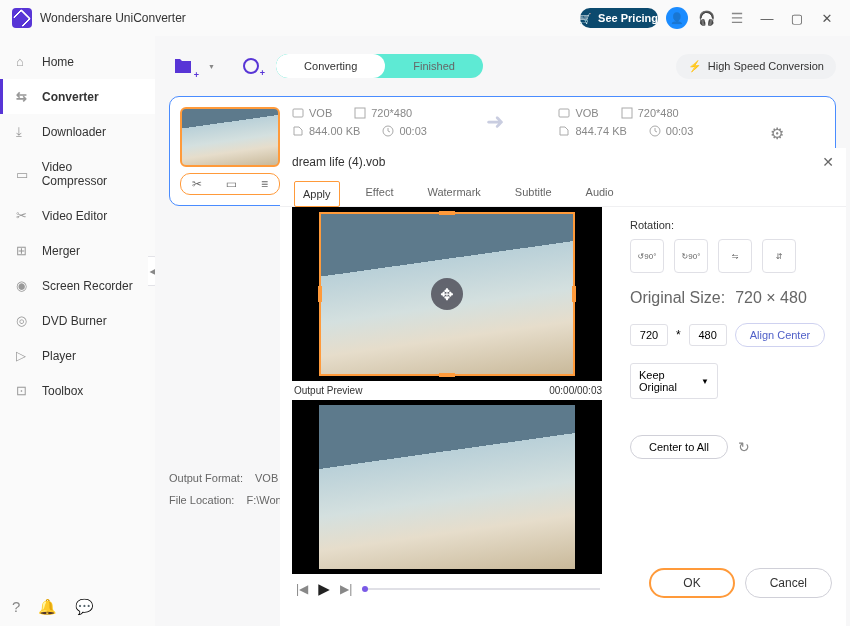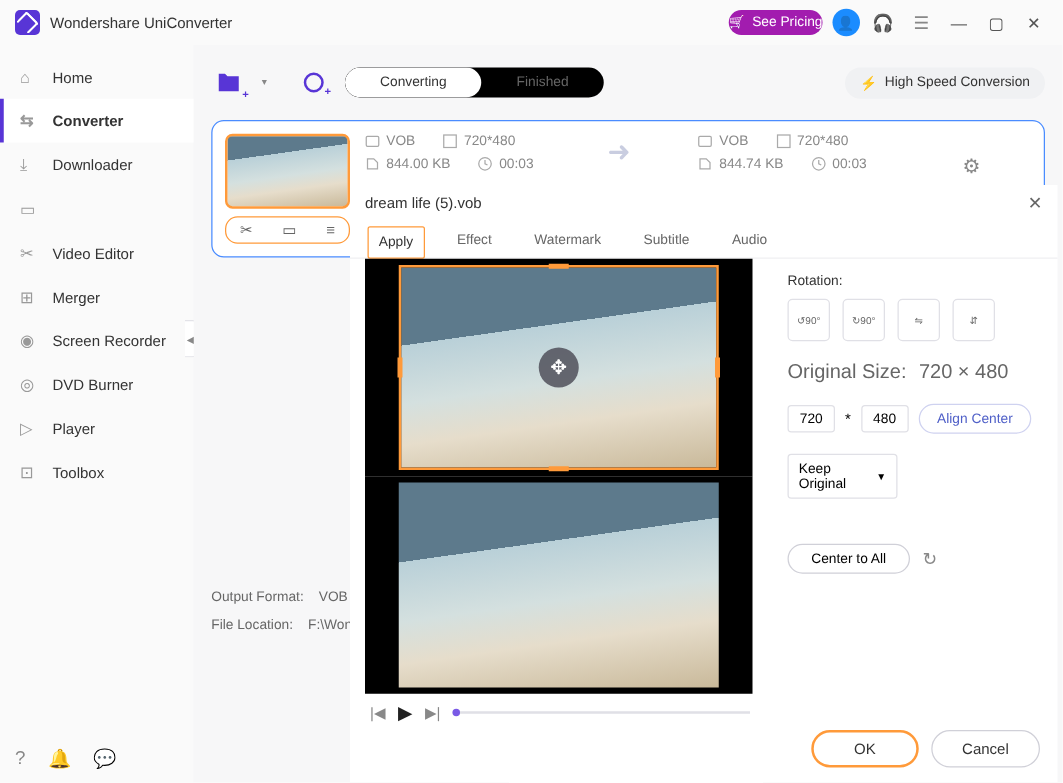--- a/index.html
+++ b/index.html
@@ -3,42 +3,42 @@
   <meta charset="utf-8">
   <style>
     * { box-sizing: border-box; margin: 0; padding: 0; font-family: -apple-system, BlinkMacSystemFont, 'Segoe UI', Arial, sans-serif; }
     body { width: 850px; height: 626px; background: #f7f7f8; position: relative; overflow: hidden; font-size: 12px; }
     
     .titlebar { height: 36px; display: flex; align-items: center; padding: 0 12px; background: #fafafa; }
     .logo { width: 20px; height: 20px; background: #5835d6; border-radius: 4px; margin-right: 8px; display: flex; align-items: center; justify-content: center; }
     .logo::after { content: ''; width: 10px; height: 10px; border: 2px solid white; border-radius: 2px; border-bottom: none; transform: rotate(45deg); }
     .titlebar-title { font-size: 12px; color: #333; }
     .titlebar-right { margin-left: auto; display: flex; align-items: center; gap: 8px; }
-    .btn-pricing { background: #a21caf; color: white; border-radius: 14px; padding: 4px 0; font-size: 11px; display: flex; align-items: center; gap: 6px; }
+    .btn-pricing { background: #0c4a6e; color: white; border-radius: 14px; padding: 4px 0; font-size: 11px; display: flex; align-items: center; gap: 6px; font-weight: bold; }
     .btn-pricing::before { content: '🛒'; font-size: 10px; filter: brightness(2); }
     .tb-icon { width: 22px; height: 22px; display: flex; align-items: center; justify-content: center; color: #888; font-size: 14px; cursor: pointer; }
     .tb-user { background: #1b8cff; color: white; border-radius: 50%; font-size: 11px; }
     .win-btn { width: 22px; color: #555; font-size: 13px; }
     
     .main { display: flex; height: 590px; }
     .sidebar { width: 155px; background: #fafafa; padding: 8px 0; }
     .sb-item { display: flex; align-items: center; gap: 10px; padding: 10px 16px; color: #333; cursor: pointer; font-size: 12px; }
     .sb-item.active { background: #fff; font-weight: 600; border-left: 3px solid #5835d6; padding-left: 13px; }
     .sb-icon { width: 16px; color: #999; font-size: 13px; }
     .sb-footer { position: absolute; bottom: 10px; left: 12px; display: flex; gap: 18px; }
     .sb-footer .fb-icon { color: #888; font-size: 15px; cursor: pointer; }
     .collapse-nub { position: absolute; left: 148px; top: 256px; width: 10px; height: 30px; background: #fff; border: 1px solid #e3e3e8; border-left: none; border-radius: 0 4px 4px 0; display: flex; align-items: center; justify-content: center; font-size: 8px; color: #888; cursor: pointer; }
     
     .content { flex: 1; padding: 12px 14px; background: #f7f7f8; position: relative; }
     .toolbar-row { display: flex; align-items: center; gap: 10px; height: 36px; }
     .tl-ic { width: 28px; height: 24px; display: inline-flex; align-items: center; justify-content: center; position: relative; }
     .tl-ic svg { fill: #5835d6; }
     .tl-caret { font-size: 7px; color: #888; margin-left: 1px; }
     
-    .tabs-pill { margin-left: auto; display: flex; background: #000000; border-radius: 16px; overflow: hidden; position: relative; left: -100px; }
+    .tabs-pill { margin-left: auto; display: flex; background: #5eead4; border-radius: 16px; overflow: hidden; position: relative; left: -100px; }
     .tabs-pill .tab { padding: 6px 28px; font-size: 11px; color: #666; }
     .tabs-pill .tab.active { background: #fff; color: #333; border-radius: 16px; }
     .hs-label { margin-left: auto; display: flex; gap: 6px; font-size: 11px; color: #333; background: #f0f1f3; padding: 6px 12px; border-radius: 14px; }
     .hs-label::before { content: '⚡'; }
     
     .file-card { margin-top: 12px; background: #fff; border: 1.5px solid #4a8cff; border-radius: 10px; padding: 10px; display: flex; gap: 12px; }
     .thumb-col { width: 100px; }
     .thumb { width: 100px; height: 60px; border-radius: 6px; background: linear-gradient(172deg, #5d7a8c 0%, #5d7a8c 28%, #b9d0d8 28%, #d4e0df 55%, #e6ddcb 72%, #c9b99a 100%); border: 2px solid #ff9a3a; }
     .thumb-tools { display: flex; gap: 18px; justify-content: space-around; margin-top: 6px; border: 1.5px solid #ff9a3a; border-radius: 10px; padding: 3px 8px; }
     .thumb-tools span { color: #666; font-size: 12px; cursor: pointer; }
@@ -93,21 +93,21 @@
     .rbt { width: 34px; height: 34px; border: 1px solid #e0e0e6; border-radius: 4px; display: flex; align-items: center; justify-content: center; font-size: 8px; color: #666; cursor: pointer; }
     .size-row { display: flex; align-items: center; gap: 10px; margin-bottom: 16px; font-size: 16px; color: #666; }
     .crop-row { display: flex; align-items: center; gap: 8px; margin-bottom: 16px; flex-wrap: wrap; }
     .num-inp { width: 38px; border: 1px solid #e0e0e6; border-radius: 3px; padding: 4px 6px; font-size: 11px; text-align: center; }
     .btn-pill-soft { border: 1px solid #cfd2f0; color: #5060c8; background: #fff; border-radius: 14px; padding: 5px 14px; font-size: 11px; }
     .aspect-sel { width: 88px; border: 1px solid #e0e0e6; border-radius: 3px; padding: 5px 8px; font-size: 11px; display: flex; justify-content: space-between; align-items: center; }
     .apply-row { display: flex; align-items: center; gap: 10px; margin-top: 36px; }
     .btn-apply { border: 1px solid #d0d0d8; background: #fff; border-radius: 14px; padding: 5px 18px; font-size: 11px; }
     .reset-ic { color: #888; font-size: 14px; }
     
-    .okrow { position: absolute; right: 14px; bottom: 12px; display: flex; gap: 10px; }
+    .okrow { position: absolute; right: 14px; bottom: 28px; display: flex; gap: 10px; }
     .btn-ok { border: 2px solid #ff9a3a; background: #fff; border-radius: 16px; padding: 6px 32px; font-size: 12px; color: #333; }
     .btn-cancel { border: 1px solid #d0d0d8; background: #fff; border-radius: 16px; padding: 6px 24px; font-size: 12px; color: #333; }
   </style>
 </head>
 <body>
 
 <div class="titlebar">
   <div class="logo"></div>
   <div class="titlebar-title">Wondershare UniConverter</div>
   <div class="titlebar-right">
@@ -132,20 +132,21 @@
     <div class="sb-item active">
         <span class="sb-icon">⇆</span>
         <span>Converter</span>
       </div>
     <div class="sb-item">
         <span class="sb-icon">⤓</span>
         <span>Downloader</span>
       </div>
     <div class="sb-item">
         <span class="sb-icon">▭</span>
+        <span>Video Compressor</span>
       </div>
     <div class="sb-item">
         <span class="sb-icon">✂</span>
         <span>Video Editor</span>
       </div>
     <div class="sb-item">
         <span class="sb-icon">⊞</span>
         <span>Merger</span>
       </div>
     <div class="sb-item">
@@ -287,41 +288,45 @@
       <div class="br-line">
           <span>File Location:</span>
           <span>F:\Wonders</span>
         </div>
     </div>
   </div>
 </div>
 
 <div class="editor-panel">
   <div class="ep-head">
-    <span class="ep-title">dream life (5).vob</span>
+    <span class="ep-title">dream life (4).vob</span>
     <span class="ep-close">✕</span>
   </div>
   <div class="ep-tabs">
     <span class="et active">Apply</span>
     <span class="et">Effect</span>
     <span class="et">Watermark</span>
     <span class="et">Subtitle</span>
     <span class="et">Audio</span>
   </div>
   <div class="ep-body">
     <div class="preview-col">
       <div class="vid-frame">
         <div class="img">
           <div class="handle tc"></div>
           <div class="handle bc"></div>
           <div class="handle lc"></div>
           <div class="handle rc"></div>
           <div class="move-ic">✥</div>
         </div>
       </div>
+      <div class="preview-bar">
+        <span>Output Preview</span>
+        <span>00:00/00:03</span>
+      </div>
       <div class="vid-frame2">
           <div class="img2"></div>
         </div>
       <div class="controls">
         <span class="cbt">|◀</span>
         <span class="cbt play">▶</span>
         <span class="cbt">▶|</span>
         <div class="scrubber"></div>
       </div>
     </div>

